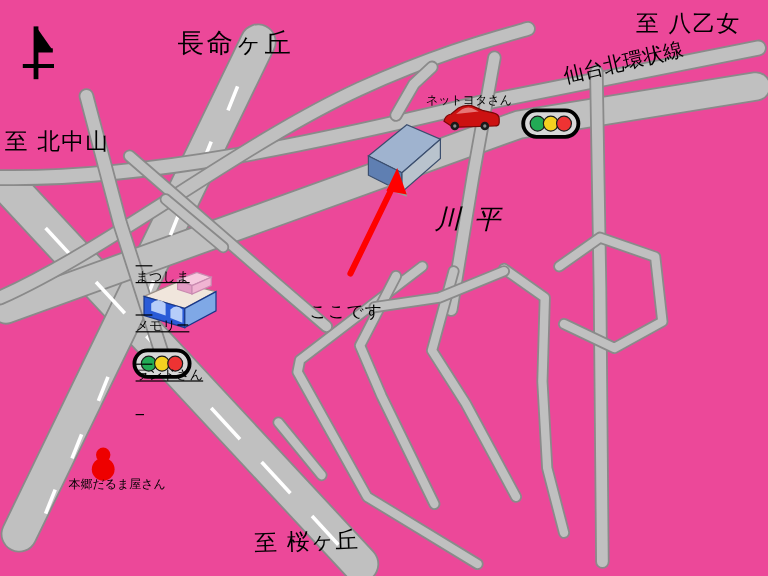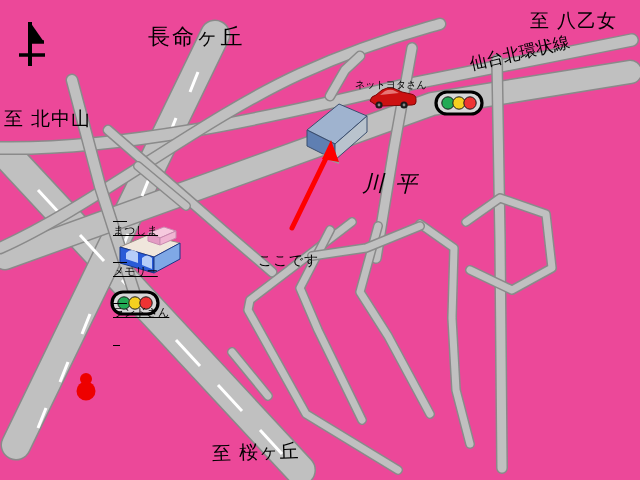--- a/index.html
+++ b/index.html
@@ -223,20 +223,21 @@
   <div class="map-label lbl-dest rot-sakura" style="left:212px; top:443px;">至 桜ヶ丘</div>
 
   <div class="map-label lbl-area" style="left:148px; top:24px;">長命ヶ丘</div>
 
   <div class="map-label lbl-area" style="left:362px; top:171px;font-style:italic;">川 平</div>
 
   <div class="map-label lbl-route rot-route" style="left:470px; top:55px;">仙台北環状線</div>
 
   <div class="map-label lbl-shop" style="left:355px; top:79px;">ネットヨタさん</div>
 
+  <div class="map-label lbl-shop" style="left:57px; top:399px;">本郷だるま屋さん</div>
 
   <div class="map-label lbl-shop-sm" style="left:113px; top:196px;">
     <div>まつしま</div>
     <div>メモリー</div>
     <div>ランドさん</div>
   </div>
 
   <div class="map-label lbl-here" style="left:258px; top:232px;margin-top:20px;">ここです</div>
 
 </div>

